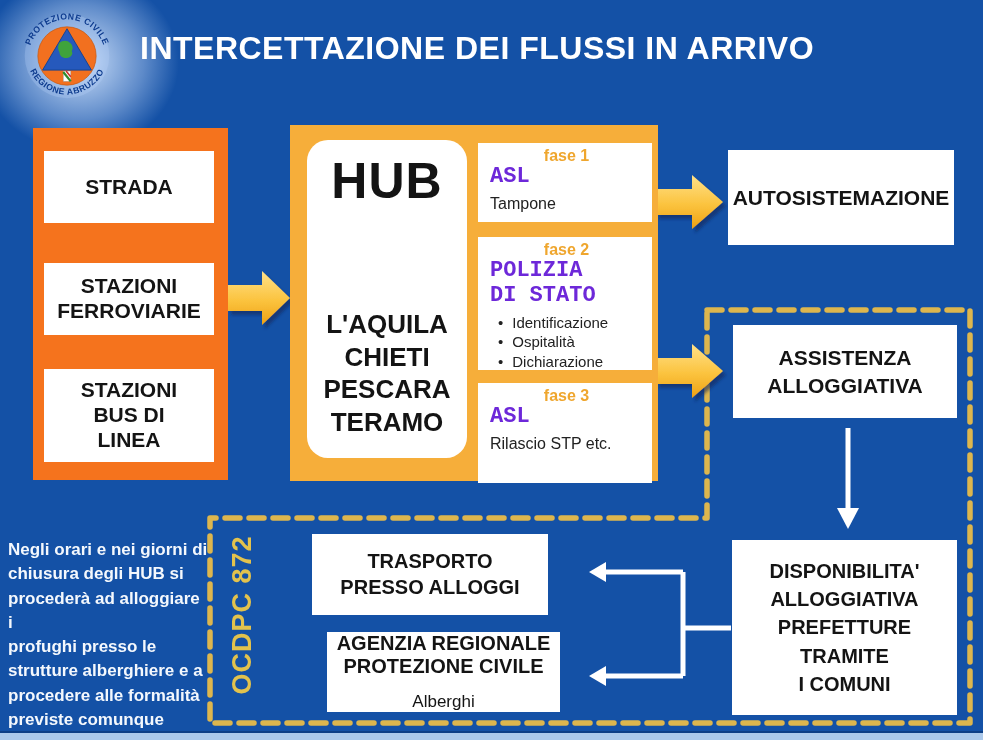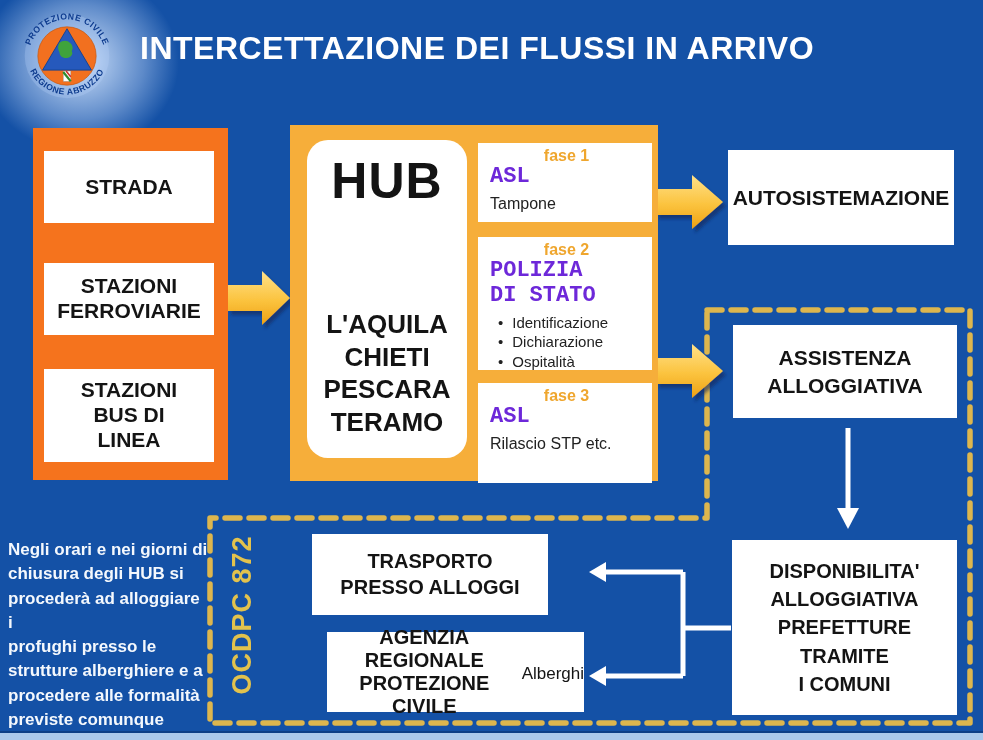--- a/index.html
+++ b/index.html
@@ -38,21 +38,21 @@
   .phase-tag{text-align:center;color:#EFA62E;font-weight:bold;font-size:16px;line-height:1.15;}
   .phase-title{font-size:22px;font-weight:bold;color:#6d28d9;line-height:1.12;white-space:pre-line;font-family:Liberation Mono, monospace;}
   .phase-sub{font-size:16px;color:#222222;margin-top:5px;}
   .bullets{margin-top:4px;}
   .bullet{font-size:15px;color:#222222;line-height:1.32;padding-left:8px;}
   .bullet::before{content:"•";margin-right:9px;}
   .autosist{left:728px;top:150px;width:226px;height:95px;font-size:21px;}
   .assist{left:733px;top:325px;width:224px;height:93px;font-size:21px;line-height:1.3;}
   .dispon{left:732px;top:540px;width:225px;height:175px;font-size:20px;line-height:1.42;}
   .trasp{left:312px;top:534px;width:236px;height:81px;font-size:20px;line-height:1.28;}
-  .agenzia{left:327px;top:632px;width:257px;height:80px;flex-direction:row;justify-content:space-between;}
+  .agenzia{left:327px;top:632px;width:233px;height:80px;flex-direction:column;justify-content:space-between;}
   .agenzia-title{font-size:20px;font-weight:bold;line-height:1.15;white-space:pre-line;}
   .agenzia-sub{font-size:17px;font-weight:normal;margin-top:3px;}
   .ocdpc{left:155px;top:597px;width:180px;height:36px;transform:rotate(-90deg);
          color:#E2C24D;font-size:27px;font-weight:bold;text-align:center;letter-spacing:1px;}
   .note{left:8px;top:538px;width:200px;color:#F4F8FD;font-size:17px;font-weight:bold;
         line-height:1.43;white-space:pre-line;}
   .strip-dark{left:0;bottom:7px;width:983px;height:2px;background:#0E3F86;}
   .strip-light{left:0;bottom:0;width:983px;height:7px;background:#ACC9EB;}
   svg.overlay{left:0;top:0;width:983px;height:740px;}
 </style>
@@ -133,22 +133,22 @@
     <div class="phase-tag">fase 1</div>
     <div class="phase-title">ASL</div>
     <div class="phase-sub">Tampone</div>
   </div>
   <div class="phase" id="phase2">
     <div class="phase-tag">fase 2</div>
     <div class="phase-title">POLIZIA
 DI STATO</div>
     <div class="bullets">
       <div class="bullet">Identificazione</div>
+      <div class="bullet">Ospitalità</div>
       <div class="bullet">Dichiarazione</div>
-      <div class="bullet">Ospitalità</div>
     </div>
   </div>
   <div class="phase" id="phase3">
     <div class="phase-tag">fase 3</div>
     <div class="phase-title">ASL</div>
     <div class="phase-sub">Rilascio STP etc.</div>
   </div>
 
   <div class="wbox autosist">AUTOSISTEMAZIONE</div>
   <div class="wbox assist">ASSISTENZA

